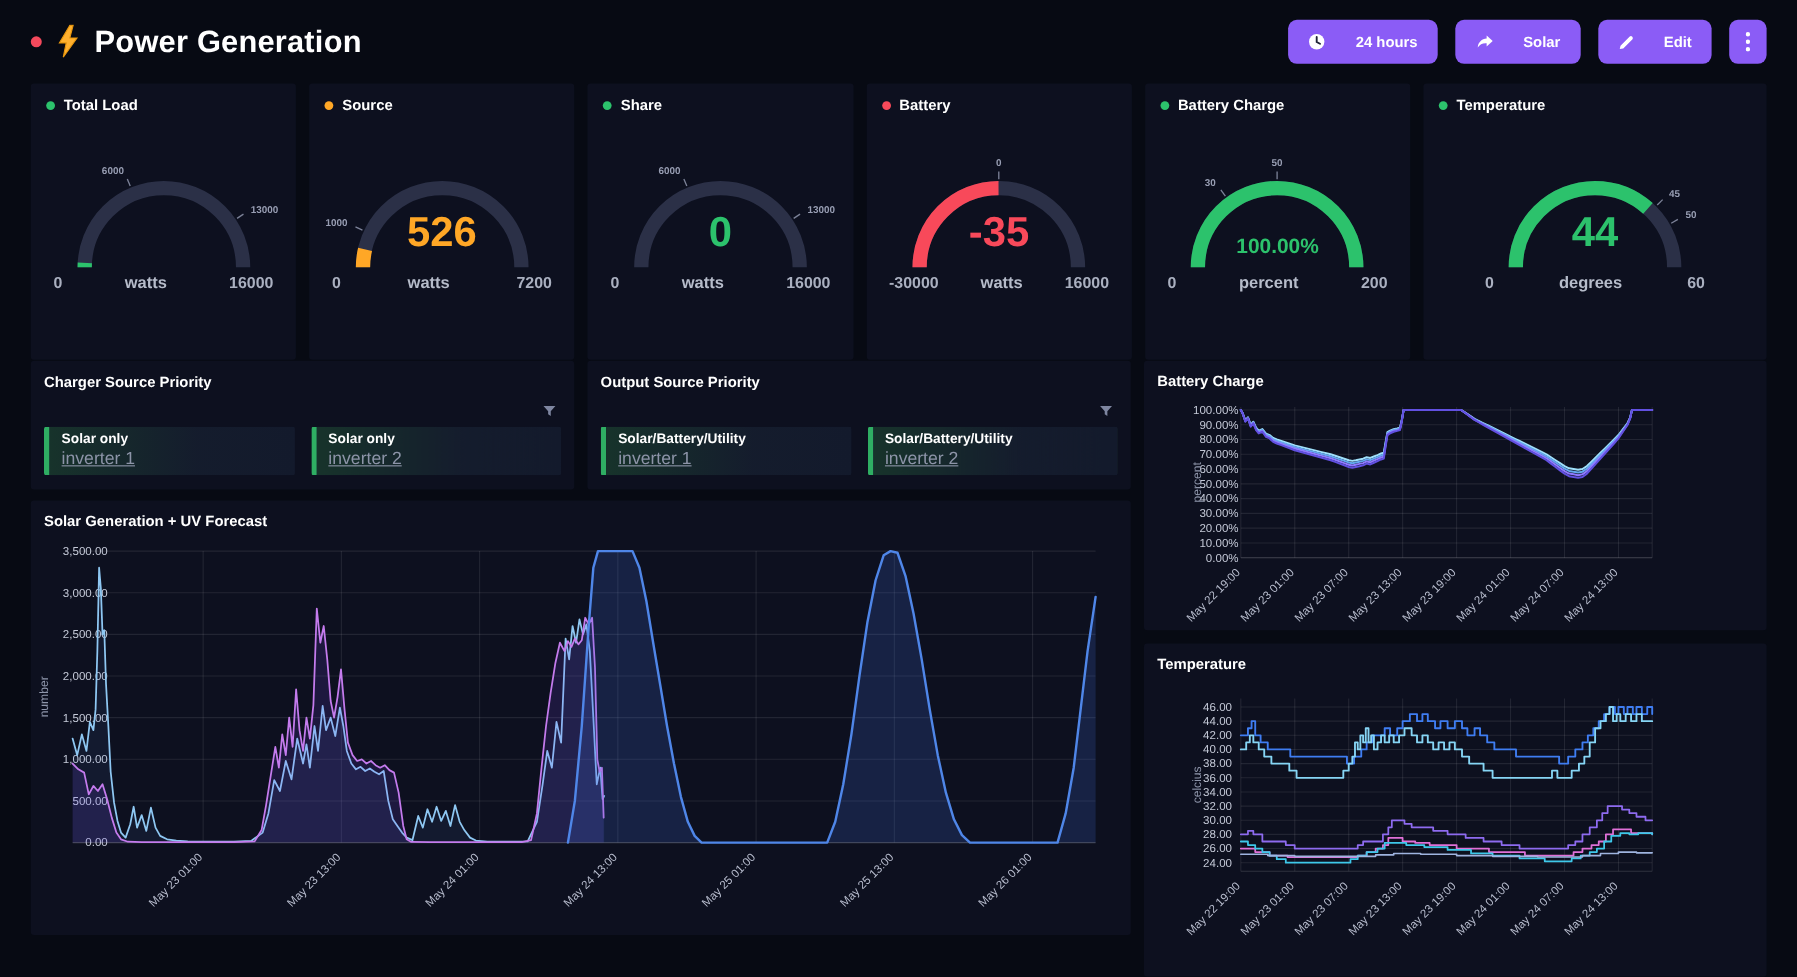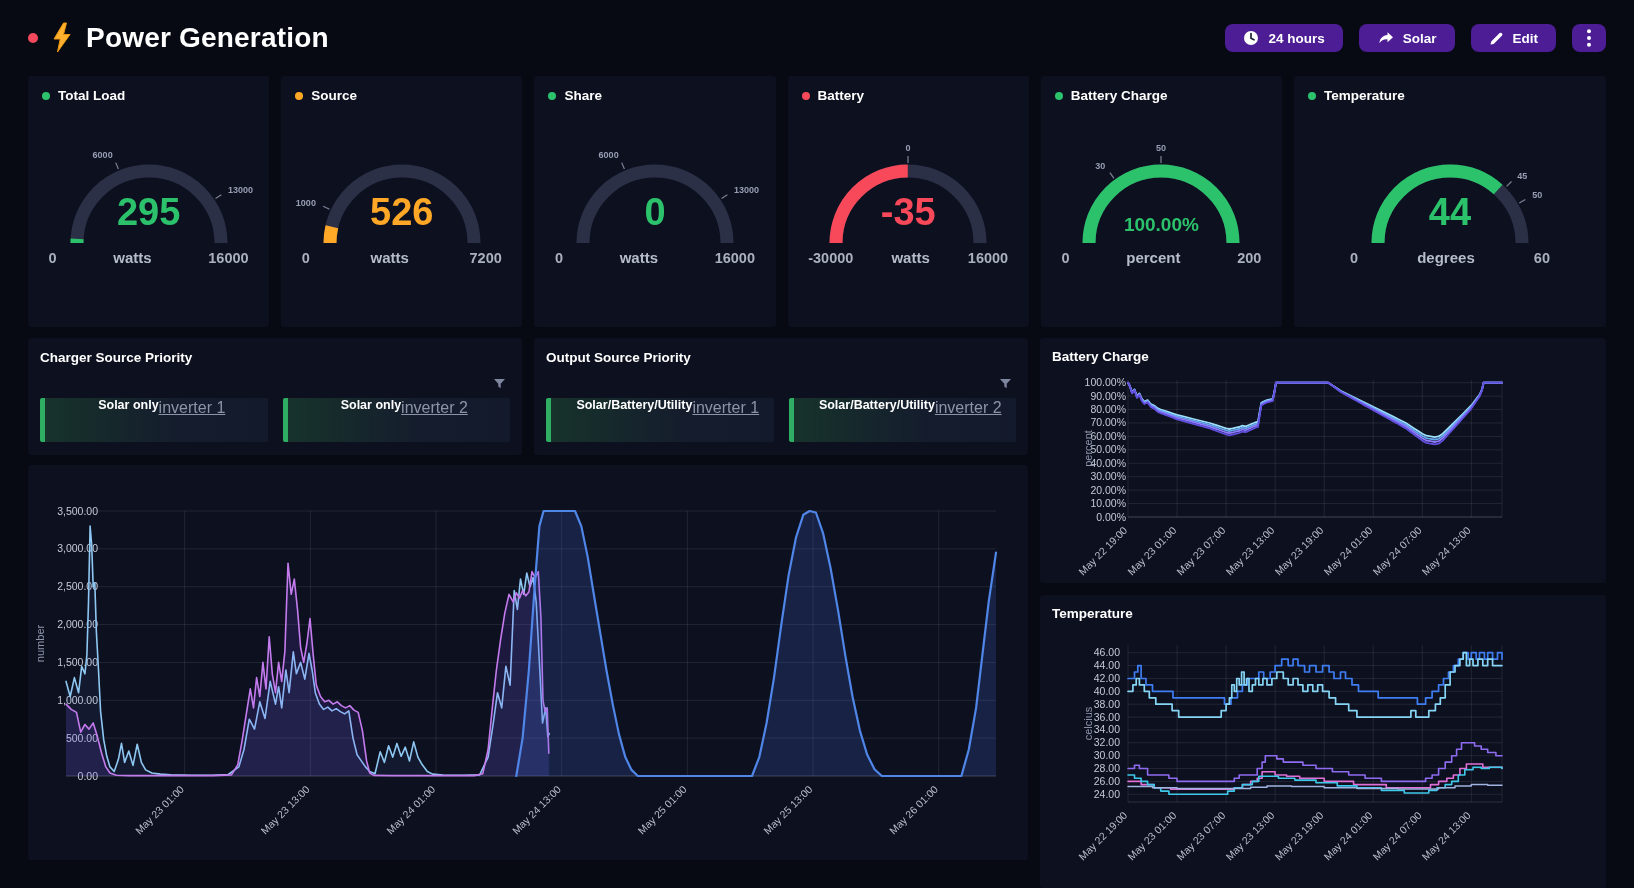--- a/index.html
+++ b/index.html
@@ -3,46 +3,46 @@
 <meta charset="utf-8">
 <style>
   html,body{margin:0;padding:0;width:1634px;height:888px;overflow:hidden;
     background:#070a13;font-family:"Liberation Sans","DejaVu Sans",sans-serif;
     -webkit-font-smoothing:antialiased;}
   .header{height:76px;display:flex;align-items:center;padding:0 28px;box-sizing:border-box;justify-content:space-between;}
   .title-group{display:flex;align-items:center;gap:12px;flex:1;}
   .status-dot{width:10px;height:10px;border-radius:50%;}
   .page-title{color:#fff;font-size:28px;font-weight:800;letter-spacing:.2px;}
   .hbtns{display:flex;gap:16px;align-items:center;}
-  .hbtn{display:flex;align-items:center;gap:9px;background:#4c1d95;color:#fff;
-    border:none;border-radius:8px;height:28px;padding:0 18px;font-weight:700;
+  .hbtn{display:flex;align-items:center;gap:27px;background:#8b5cf6;color:#fff;
+    border:none;border-radius:8px;height:40px;padding:0 18px;font-weight:700;
     font-size:13.5px;cursor:pointer;font-family:inherit;}
   .hbtn.icon-only{padding:0 15px;}
-  .dash{display:flex;flex-direction:column;height:812px;padding:0 28px;box-sizing:border-box;gap:11px;}
+  .dash{display:flex;flex-direction:column;height:812px;padding:0 28px;box-sizing:border-box;gap:1px;}
   .panel{background:#0d101f;border-radius:3px;position:relative;box-sizing:border-box;}
   .gauge-row{display:grid;grid-template-columns:repeat(5,242fr) 313fr;gap:12px;height:251px;}
   .panel-title-row{display:flex;align-items:center;gap:8px;padding:12px 12px 0 14px;}
   .pdot{width:8px;height:8px;border-radius:50%;flex:none;}
   .panel-title{color:#fff;font-weight:800;font-size:13.5px;}
   .gauge-wrap{position:relative;width:224px;margin:36px auto 0;}
   .gauge-wrap svg{display:block;}
   .gauge-value{position:absolute;left:0;right:0;text-align:center;font-weight:700;line-height:1;}
   .gauge-scale{display:flex;justify-content:space-between;align-items:baseline;
     padding:0 12px;margin-top:-12px;color:#aab0c0;font-weight:700;font-size:14.5px;}
   .gauge-scale .unit{color:#b6bcca;font-size:15px;}
   .mid{display:flex;gap:12px;flex:1;min-height:0;}
   .col-left{width:1000px;display:flex;flex-direction:column;gap:10px;}
   .col-right{flex:1;display:flex;flex-direction:column;gap:12px;}
   .prio-row{display:flex;gap:12px;height:117px;justify-content:space-between;}
   .prio-panel{flex:1;}
   .filter-btn{position:absolute;right:12px;top:36px;background:none;border:none;cursor:pointer;padding:4px;}
   .cards{position:absolute;left:12px;right:12px;top:60px;display:flex;gap:15px;}
   .prio-card{flex:1;height:44px;border-left:5px solid #2fae63;border-radius:2px;
     background:linear-gradient(90deg,#17332b 0%,#16253031 60%,#131a2c 100%);
-    background-color:#141a2c;display:flex;flex-direction:row;justify-content:center;
+    background-color:#141a2c;display:flex;flex-direction:column;justify-content:center;
     padding-left:11px;cursor:pointer;}
   .prio-card .lbl{color:#fff;font-weight:800;font-size:12.5px;line-height:1.25;}
   .prio-card .sub{color:#8d94a8;font-size:16px;line-height:1.25;text-decoration:underline;}
   .chart-panel .chart-body{position:absolute;inset:0;}
   .chart-panel .panel-title-row{position:relative;z-index:2;padding-top:11px;}
   .solar-panel{height:395px;}
   .batt-chart-panel{height:245px;}
   .temp-chart-panel{flex:1;}
   svg text{font-family:"Liberation Sans","DejaVu Sans",sans-serif;}
 </style>
@@ -108,21 +108,20 @@
         </div>
       <div class="gauge-wrap">
         <svg class="gauge-svg" width="224" height="122" viewBox="0 0 224 122">
             <path d="M 40 104 A 72 72 0 0 1 184 104" fill="none" stroke="#2b3047" stroke-width="13"></path>
             <path d="M 40 104 A 72 72 0 0 1 184 104" fill="none" stroke="#2cc26c" stroke-width="13" pathLength="100" stroke-dasharray="1.8399999999999999 100"></path>
             <line x1="81.38532541079283" y1="30.089637399097057" x2="78.7065413842372" y2="23.622480671518048" stroke="#7c8298" stroke-width="1.2"></line>
             <text x="75.64507392531647" y="19.23144441142776" fill="#989eb3" font-size="9" font-weight="700" text-anchor="end">6000</text>
             <line x1="178.51756898420362" y1="59.554381358431826" x2="184.33785627032142" y2="55.66538972729461" stroke="#7c8298" stroke-width="1.2"></line>
             <text x="190.9896131687418" y="54.22082786313779" fill="#989eb3" font-size="9" font-weight="700" text-anchor="start">13000</text>
           </svg>
-        <div class="gauge-value" style="color: rgb(44, 194, 108); font-size: 38px; top: 54px;">295</div>
         <div class="gauge-scale">
             <span>0</span>
             <span class="unit">watts</span>
             <span>16000</span>
           </div>
       </div>
     </div>
 
     <div class="panel">
       <div class="panel-title-row">
@@ -276,20 +275,23 @@
             </div>
             <div class="prio-card">
               <span class="lbl">Solar/Battery/Utility</span>
               <span class="sub">inverter 2</span>
             </div>
           </div>
         </div>
       </div>
 
       <div class="panel chart-panel solar-panel">
+        <div class="panel-title-row" style="padding-left:12px;">
+            <span class="panel-title">Solar Generation + UV Forecast</span>
+          </div>
         <div class="chart-body"><svg viewBox="0 0 1000 395" width="1000" height="395">
               <line x1="38" y1="46" x2="968" y2="46" stroke="rgba(255,255,255,0.09)"></line>
               <text x="70" y="49.5" fill="#c4c9d7" font-size="10.5" text-anchor="end">3,500.00</text>
               <line x1="38" y1="83.85714285714286" x2="968" y2="83.85714285714286" stroke="rgba(255,255,255,0.09)"></line>
               <text x="70" y="87.35714285714286" fill="#c4c9d7" font-size="10.5" text-anchor="end">3,000.00</text>
               <line x1="38" y1="121.71428571428572" x2="968" y2="121.71428571428572" stroke="rgba(255,255,255,0.09)"></line>
               <text x="70" y="125.21428571428572" fill="#c4c9d7" font-size="10.5" text-anchor="end">2,500.00</text>
               <line x1="38" y1="159.57142857142858" x2="968" y2="159.57142857142858" stroke="rgba(255,255,255,0.09)"></line>
               <text x="70" y="163.07142857142858" fill="#c4c9d7" font-size="10.5" text-anchor="end">2,000.00</text>
               <line x1="38" y1="197.42857142857144" x2="968" y2="197.42857142857144" stroke="rgba(255,255,255,0.09)"></line>

